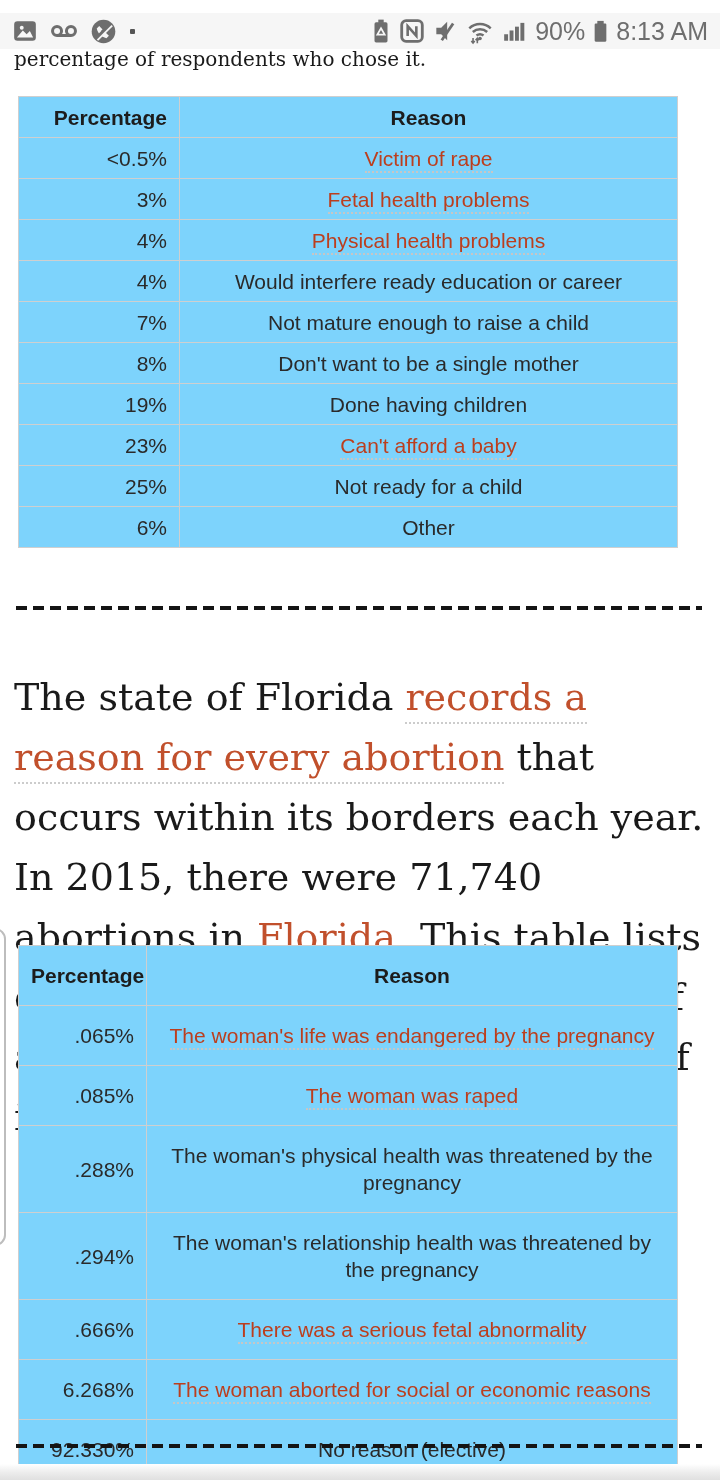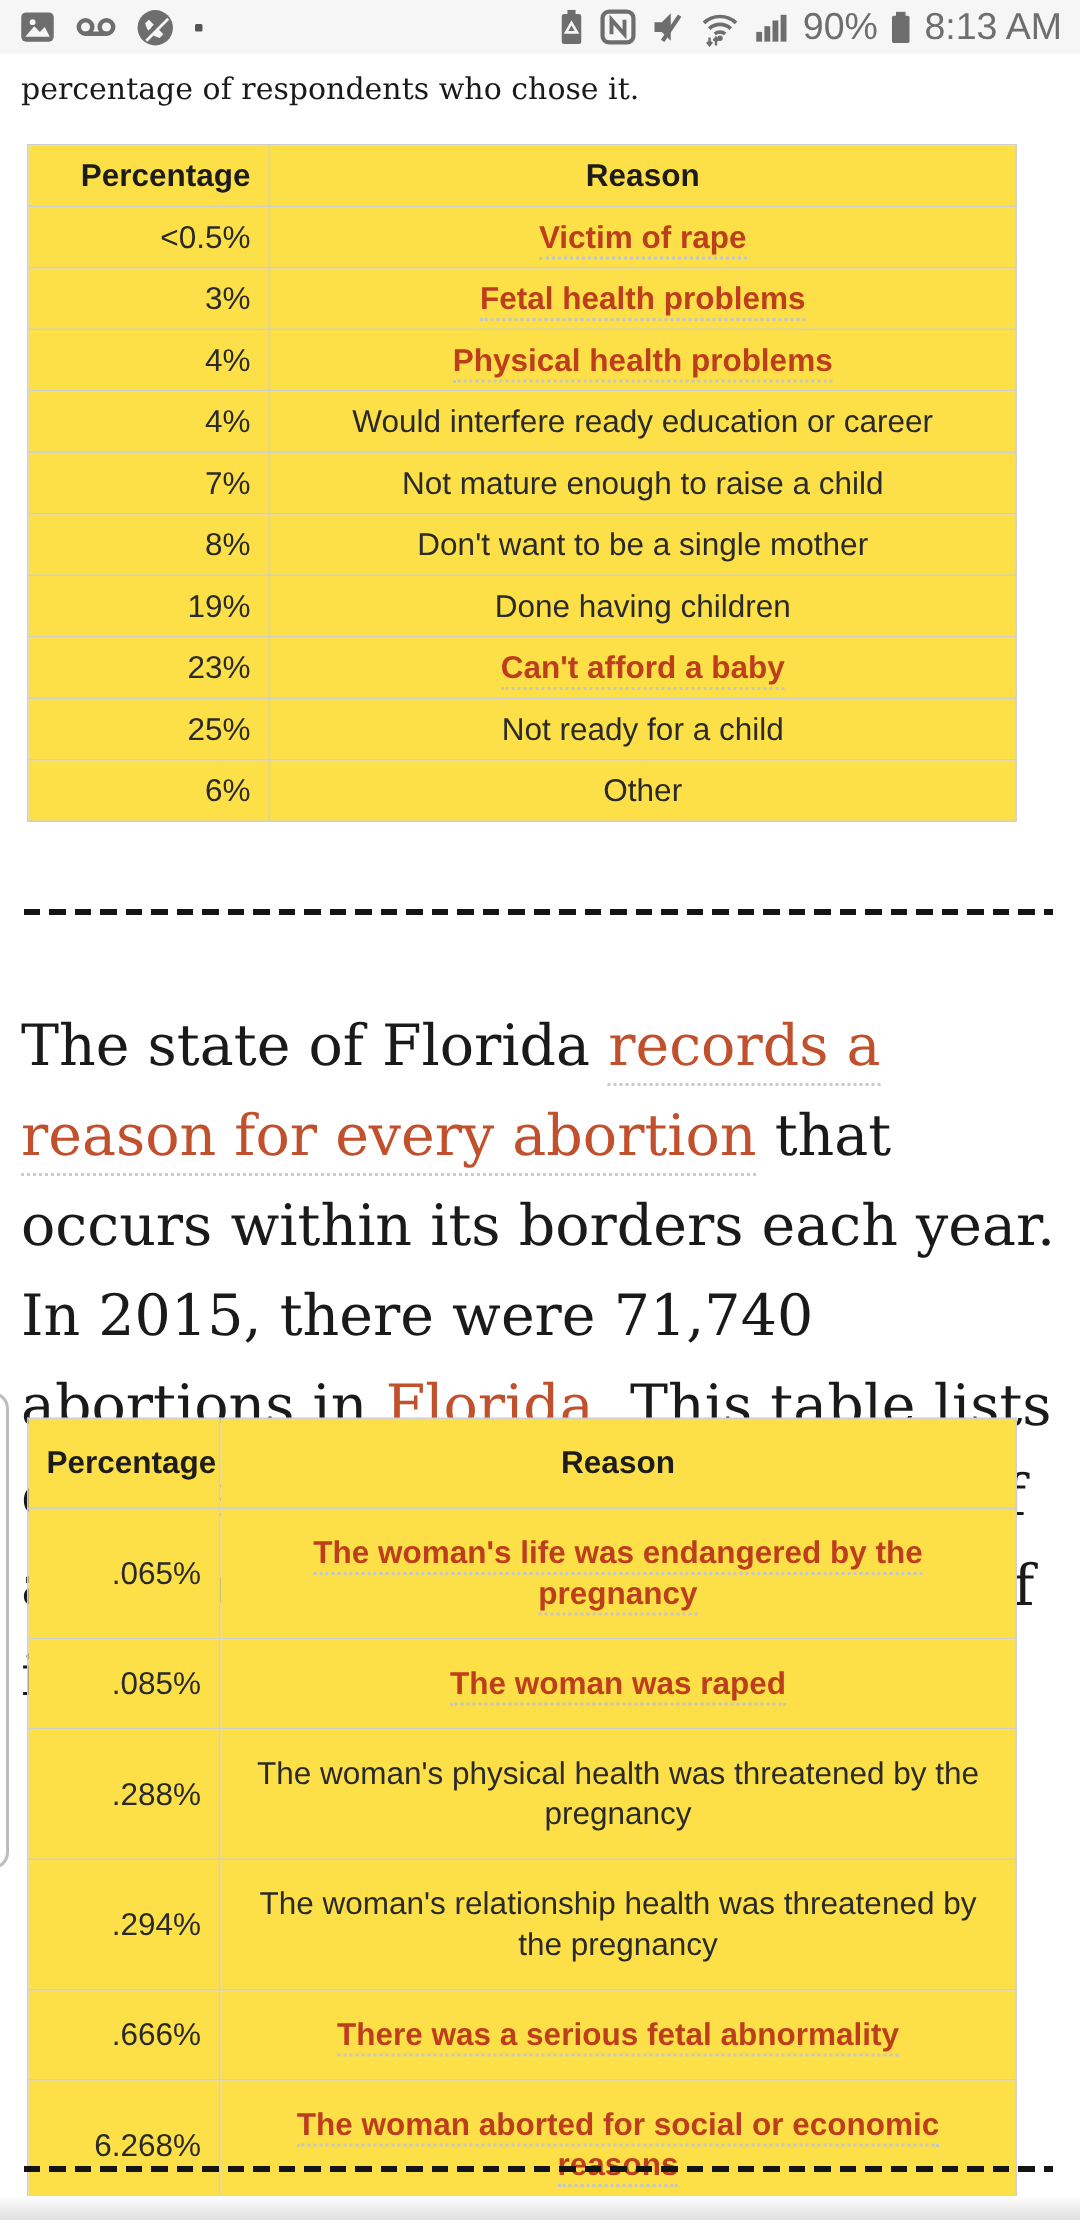--- a/index.html
+++ b/index.html
@@ -3,21 +3,21 @@
 <meta charset="utf-8">
 <style>
   html,body{margin:0;padding:0;}
   body{
     width:720px;height:1480px;position:relative;overflow:hidden;
     background:#ffffff;font-family:"Liberation Sans",sans-serif;
   }
 
   
   .status-bar{
-    position:absolute;top:0;left:0;width:720px;height:36px;
+    position:absolute;top:13px;left:0;width:720px;height:36px;
     background:#f6f6f6;display:flex;align-items:center;
     padding:0 12px;box-sizing:border-box;color:#6e6e6e;
   }
   .sb-left{display:flex;align-items:center;gap:11px;}
   .sb-right{margin-left:auto;display:flex;align-items:center;gap:7px;}
   .sb-icon{display:flex;align-items:center;}
   .sb-icon svg{display:block;}
   .sb-text{font-size:25px;color:#6e6e6e;letter-spacing:0px;}
   .sb-dot{width:5px;height:5px;background:#555;border-radius:1px;margin-left:2px;}
 
@@ -35,32 +35,32 @@
     color:#c1502c;text-decoration:none;
     border-bottom:2px dotted #cccccc;padding-bottom:3px;
   }
 
   
   .data-table{
     position:absolute;left:18px;border-collapse:collapse;
     width:659px;table-layout:fixed;
   }
   .data-table th,.data-table td{
-    background:#fde047;border:1px solid #cfcfcf;
+    background:#7dd3fc;border:1px solid #cfcfcf;
     font-size:21px;color:#2a2a2a;vertical-align:middle;
     padding:16px 12px;box-sizing:border-box;line-height:27px;
   }
   .data-table th{font-weight:bold;color:#1c1c1c;}
   .col-pct{text-align:right;}
   .col-reason{text-align:center;padding-left:14px;}
   #survey-table{top:96px;}
   #survey-table th,#survey-table td{height:41px;padding-top:0;padding-bottom:0;}
   #florida-table{top:945px;}
   .table-link{
-    color:#bc3e1d;font-weight:bold;text-decoration:none;
+    color:#bc3e1d;font-weight:normal;text-decoration:none;
     border-bottom:2px dotted #c6c6c6;padding-bottom:1px;
   }
 
   
   .dashed-divider{
     position:absolute;left:16px;width:686px;height:4px;
     background:repeating-linear-gradient(90deg,#141414 0 11px,transparent 11px 17px);
   }
   #divider-top{top:606px;}
   #divider-bottom{top:1444px;}

